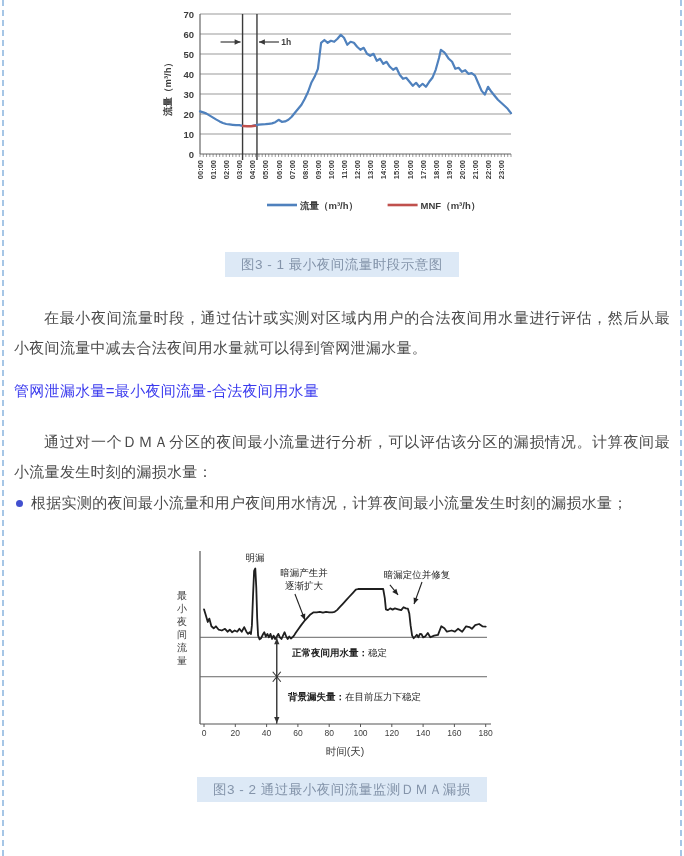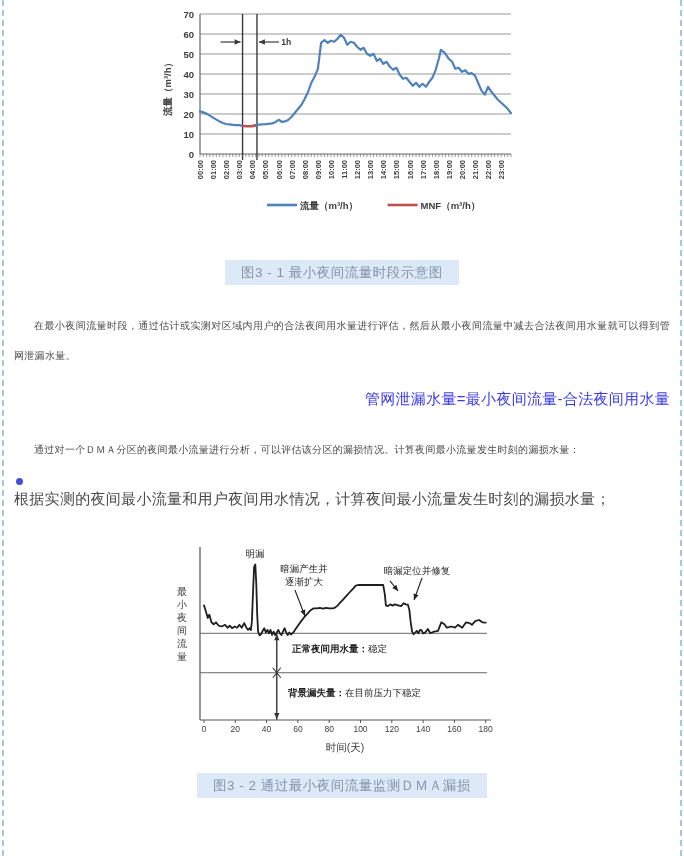--- a/index.html
+++ b/index.html
@@ -6,29 +6,29 @@
   body{width:684px;height:856px;position:relative;overflow:hidden;
        font-family:"Liberation Sans","DejaVu Sans",sans-serif;color:#4a4a4a;}
   .page-border{position:absolute;top:0;bottom:0;width:0;border-left:2px dashed #a6c6e6;}
   .page-border.left{left:2px;}
   .page-border.right{right:2px;}
   .content{padding:0 14px;}
   figure{margin:0;text-align:center;}
   .caption-row{text-align:center;}
   .caption-box{display:inline-block;background:#dde9f6;color:#8494aa;
       font-size:13.5px;line-height:17px;padding:4px 16px;letter-spacing:.5px;}
-  .cap1{margin-top:32px;}
+  .cap1{margin-top:24px;}
   .cap2{margin-top:4px;}
-  p.para{margin:26px 0 0 0;font-size:10px;line-height:30px;text-align:justify;
+  p.para{margin:26px 0 0 0;font-size:15px;line-height:30px;text-align:justify;
       text-indent:2em;letter-spacing:.3px;}
-  p.formula{margin:18px 0 0 0;text-align:right;text-indent:0;
+  p.formula{margin:18px 0 0 0;text-align:left;text-indent:0;
       color:#3a3aee;font-size:15px;line-height:20px;letter-spacing:.3px;}
   ul.bullets{list-style:none;margin:2px 0 0 0;padding:0;}
   ul.bullets li{display:flex;align-items:flex-start;font-size:15px;line-height:28px;
-      text-align:justify;letter-spacing:.3px;flex-direction:column;}
+      text-align:justify;letter-spacing:.3px;}
   ul.bullets .dot{flex:0 0 auto;width:7px;height:7px;border-radius:50%;
       background:#4250cf;margin:11px 8px 0 2px;}
   .chart1-wrap{margin-top:2px;}
   .chart2-wrap{margin-top:20px;}
   svg text{font-family:"Liberation Sans","DejaVu Sans",sans-serif;}
 </style>
 </head>
 <body>
 
 <div class="page-border left"></div>

